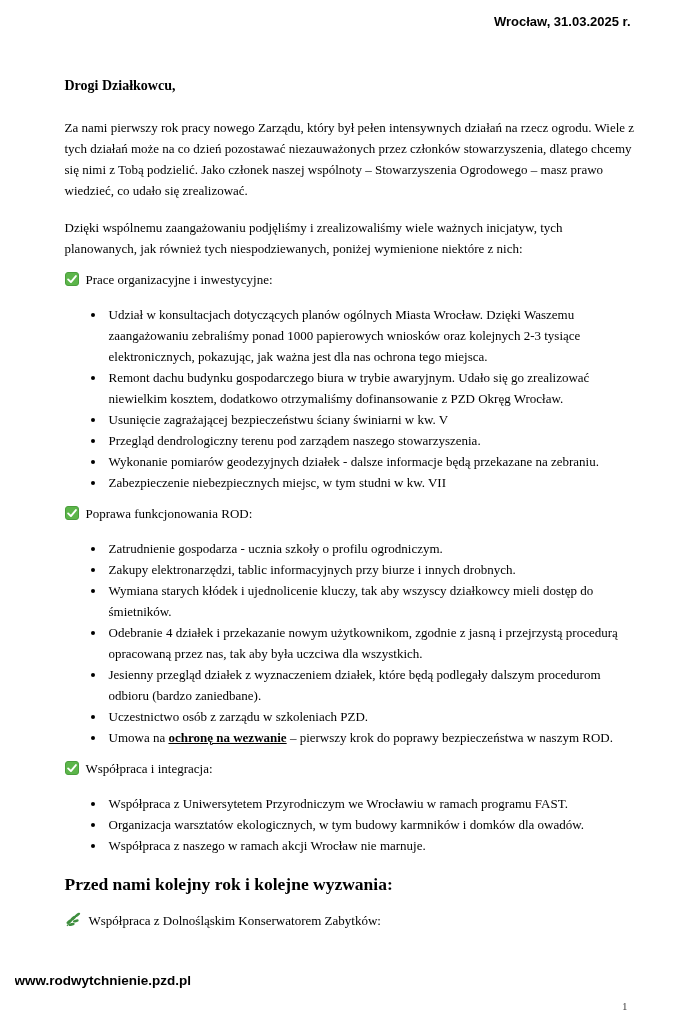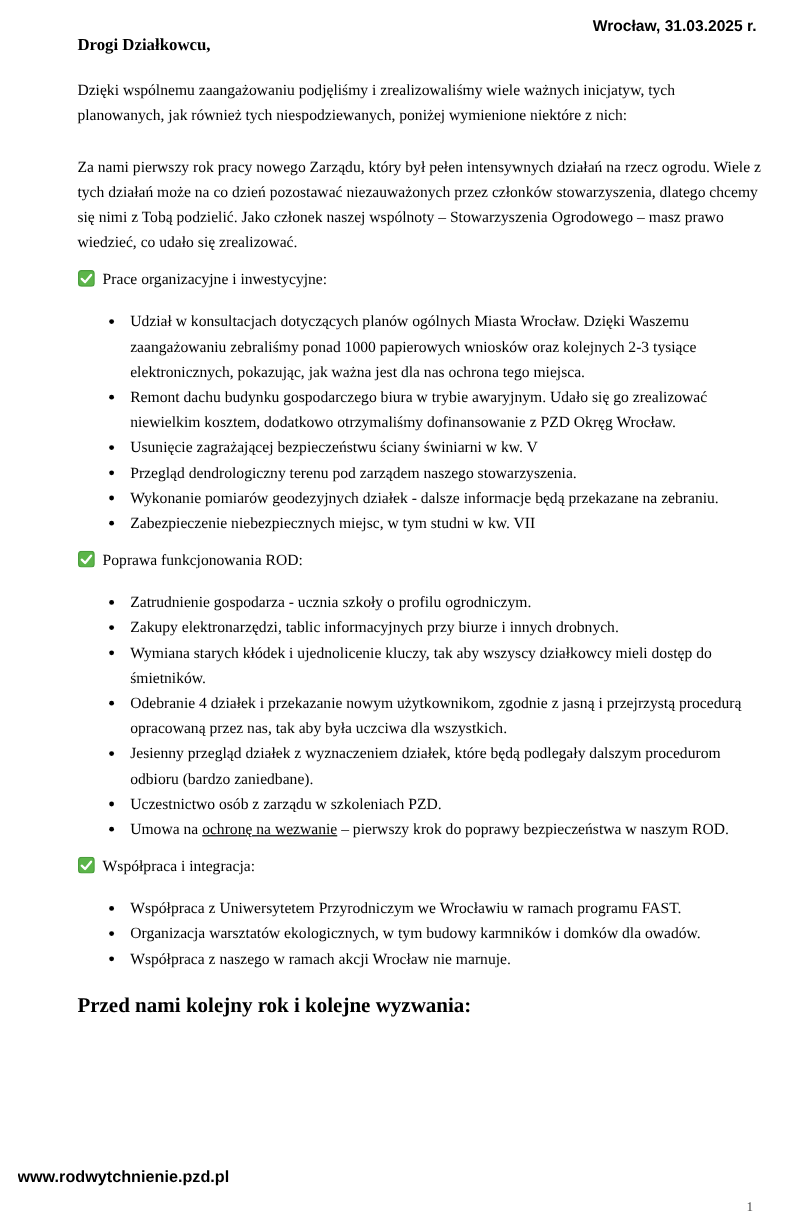--- a/index.html
+++ b/index.html
@@ -18,20 +18,21 @@
   }
   .date-line {
     text-align: right;
     font-family: "Liberation Sans", "DejaVu Sans", sans-serif;
     font-weight: bold;
     font-size: 13px;
     padding-right: 4px;
     line-height: 16px;
   }
   .greeting {
+    margin-top: 47px;
     font-weight: bold;
     font-size: 14px;
     line-height: 18px;
     font-family: Liberation Serif, serif;
   }
   p.body-par {
     margin: 16px 0 0 0;
     line-height: 21px;
   }
   p.body-par.first { margin-top: 22px; }
@@ -66,35 +67,35 @@
     font-size: 13.5px;
   }
   .page-number {
     position: absolute;
     right: 31px;
     bottom: 12px;
     font-size: 11px;
     color: #444444;
     font-family: "Liberation Serif", "DejaVu Serif", serif;
   }
-  .seg-bu { font-weight: normal; text-decoration: underline; }
+  .seg-bu { font-weight: bold; text-decoration: underline; }
   .seg-b  { font-weight: normal; }
 </style>
 </head>
 <body>
 
 <div class="page">
 
   <div class="date-line">Wrocław, 31.03.2025 r.</div>
 
   <div class="greeting">Drogi Działkowcu,</div>
 
+  <p class="body-par first">Za nami pierwszy rok pracy nowego Zarządu, który był pełen intensywnych działań na rzecz ogrodu. Wiele z tych działań może na co dzień pozostawać niezauważonych przez członków stowarzyszenia, dlatego chcemy się nimi z Tobą podzielić. Jako członek naszej wspólnoty – Stowarzyszenia Ogrodowego – masz prawo wiedzieć, co udało się zrealizować.</p>
+
   <p class="body-par">Dzięki wspólnemu zaangażowaniu podjęliśmy i zrealizowaliśmy wiele ważnych inicjatyw, tych planowanych, jak również tych niespodziewanych, poniżej wymienione niektóre z nich:</p>
-
-  <p class="body-par first">Za nami pierwszy rok pracy nowego Zarządu, który był pełen intensywnych działań na rzecz ogrodu. Wiele z tych działań może na co dzień pozostawać niezauważonych przez członków stowarzyszenia, dlatego chcemy się nimi z Tobą podzielić. Jako członek naszej wspólnoty – Stowarzyszenia Ogrodowego – masz prawo wiedzieć, co udało się zrealizować.</p>
 
   <div id="sections">
       <div class="section">
         <div class="section-head"><span class="icon"><svg width="14" height="14" viewBox="0 0 14 14">
               <rect x="0.5" y="0.5" width="13" height="13" rx="2.5" fill="#5cb54a" stroke="#4a9e3c"></rect>
               <path d="M3.1 7.4 L5.9 10.1 L10.9 4.1" stroke="#ffffff" stroke-width="1.9" fill="none" stroke-linecap="round" stroke-linejoin="round"></path>
             </svg></span><span>Prace organizacyjne i inwestycyjne:</span></div>
         <ul class="bullets">
           <li>Udział w konsultacjach dotyczących planów ogólnych Miasta Wrocław. Dzięki Waszemu zaangażowaniu zebraliśmy ponad 1000 papierowych wniosków oraz kolejnych 2-3 tysiące elektronicznych, pokazując, jak ważna jest dla nas ochrona tego miejsca.</li>
           <li>Remont dachu budynku gospodarczego biura w trybie awaryjnym. Udało się go zrealizować niewielkim kosztem, dodatkowo otrzymaliśmy dofinansowanie z PZD Okręg Wrocław.</li>
@@ -127,17 +128,31 @@
         <ul class="bullets">
           <li>Współpraca z Uniwersytetem Przyrodniczym we Wrocławiu w ramach programu FAST.</li>
           <li>Organizacja warsztatów ekologicznych, w tym budowy karmników i domków dla owadów.</li>
           <li>Współpraca z naszego w ramach akcji Wrocław nie marnuje.</li>
         </ul>
       </div>
     </div>
 
   <div class="big-heading">Przed nami kolejny rok i kolejne wyzwania:</div>
 
+  <div class="upcoming" id="upcoming">
+      <div class="section">
+        <div class="section-head"><span class="icon"><svg width="17" height="15" viewBox="0 0 17 15">
+              <g fill="#3e8e3e">
+                <path d="M2 14 C5.5 9 9.5 4.5 15 1.2" stroke="#3e8e3e" stroke-width="1.1" fill="none"></path>
+                <ellipse cx="4.2" cy="9.6" rx="3.2" ry="1.5" transform="rotate(-38 4.2 9.6)"></ellipse>
+                <ellipse cx="8.2" cy="6.2" rx="3.2" ry="1.5" transform="rotate(-38 8.2 6.2)"></ellipse>
+                <ellipse cx="12.3" cy="3" rx="3.1" ry="1.4" transform="rotate(-38 12.3 3)"></ellipse>
+                <ellipse cx="6.6" cy="12.4" rx="3.2" ry="1.4" transform="rotate(-14 6.6 12.4)"></ellipse>
+                <ellipse cx="10.8" cy="8.9" rx="3" ry="1.3" transform="rotate(-14 10.8 8.9)"></ellipse>
+              </g>
+            </svg></span><span>Współpraca z Dolnośląskim Konserwatorem Zabytków:</span></div>
+      </div>
+    </div>
 
   <div class="footer-url">www.rodwytchnienie.pzd.pl</div>
 
   <div class="page-number">1</div>
 </div>
 
 </body></html>

